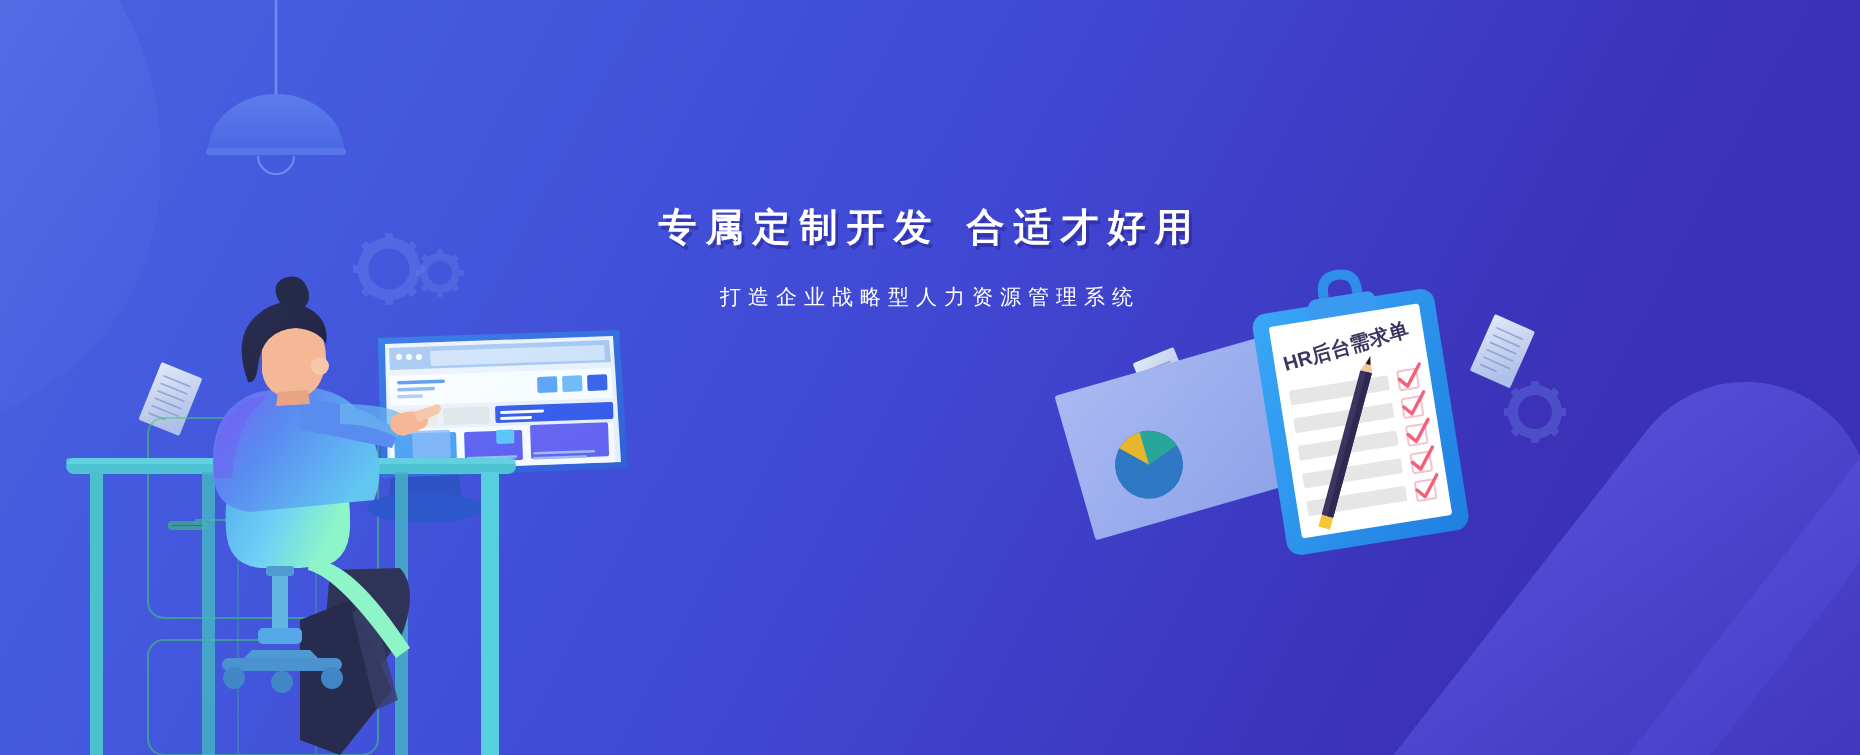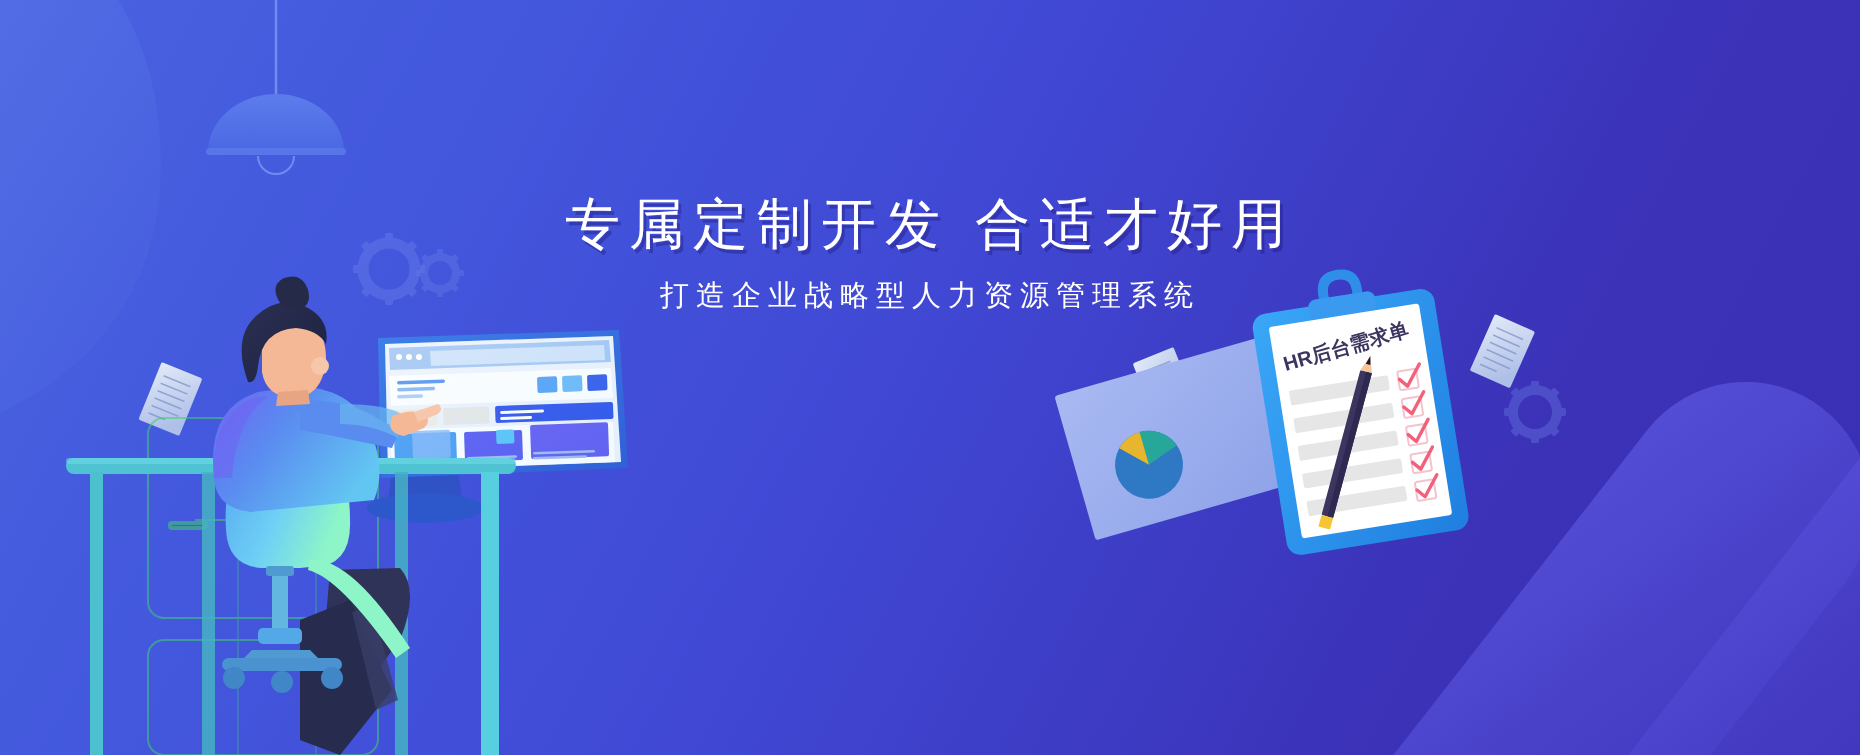--- a/index.html
+++ b/index.html
@@ -30,35 +30,35 @@
     position: absolute;
     left: 0;
     top: 196px;
     width: 1860px;
     text-align: center;
     z-index: 40;
     pointer-events: none;
   }
   #headline {
     color: #ffffff;
-    font-size: 55px;
-    font-weight: normal;
+    font-size: 38px;
+    font-weight: bold;
     letter-spacing: 9px;
     line-height: 1.05;
-    margin: 0;
+    margin: 12px;
     text-shadow: 3px 4px 0 rgba(30,24,120,0.40);
     white-space: nowrap;
   }
   #headline .gap { display: inline-block; width: 26px; }
   #subhead {
     color: #ffffff;
-    font-size: 29px;
+    font-size: 21px;
     font-weight: normal;
     letter-spacing: 7px;
-    margin: 22px 0 0 0;
+    margin: 35px 0 0 0;
     white-space: nowrap;
   }
 </style>
 </head>
 <body>
 
 <div id="banner">
 
   <svg class="full" viewBox="0 0 1860 755">
     <defs>

